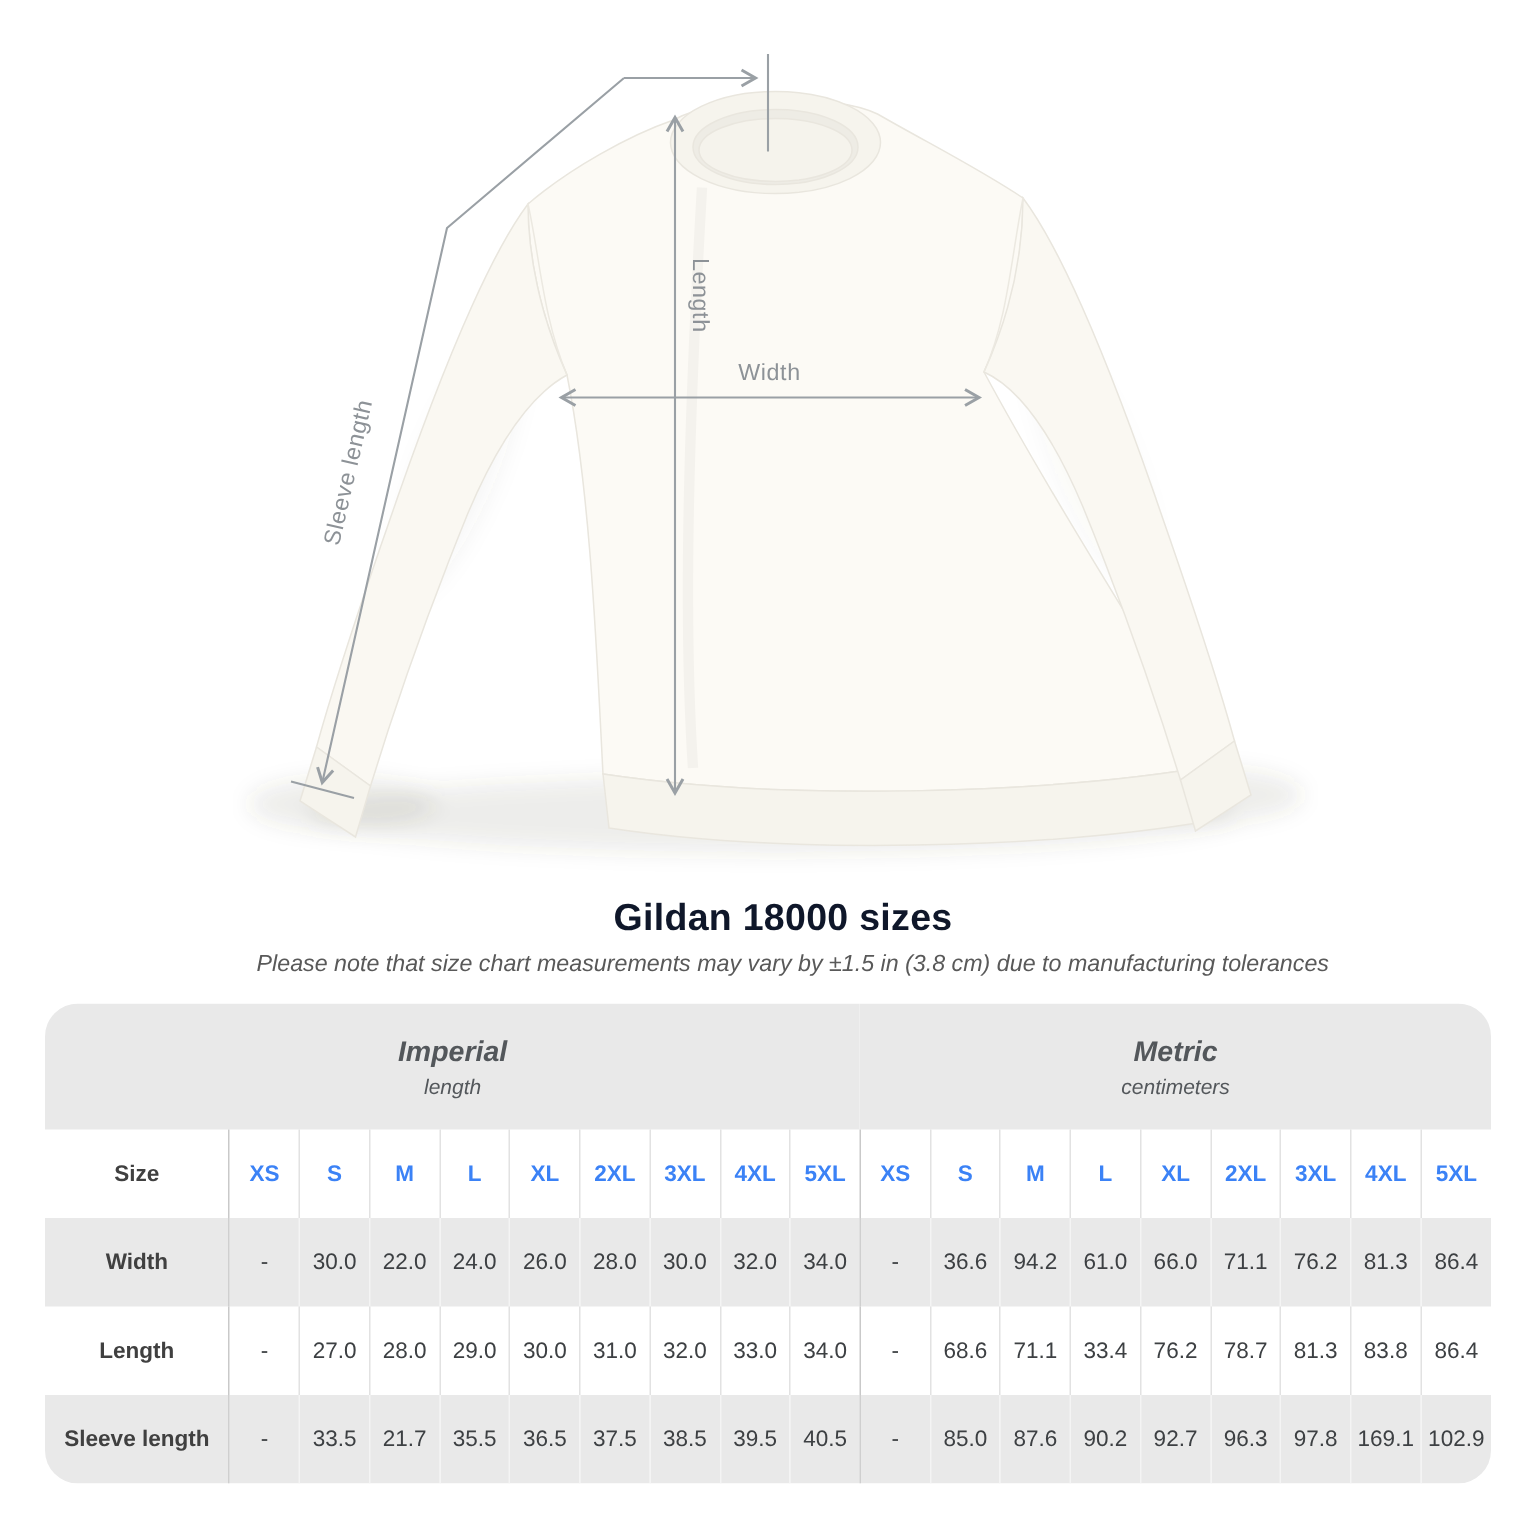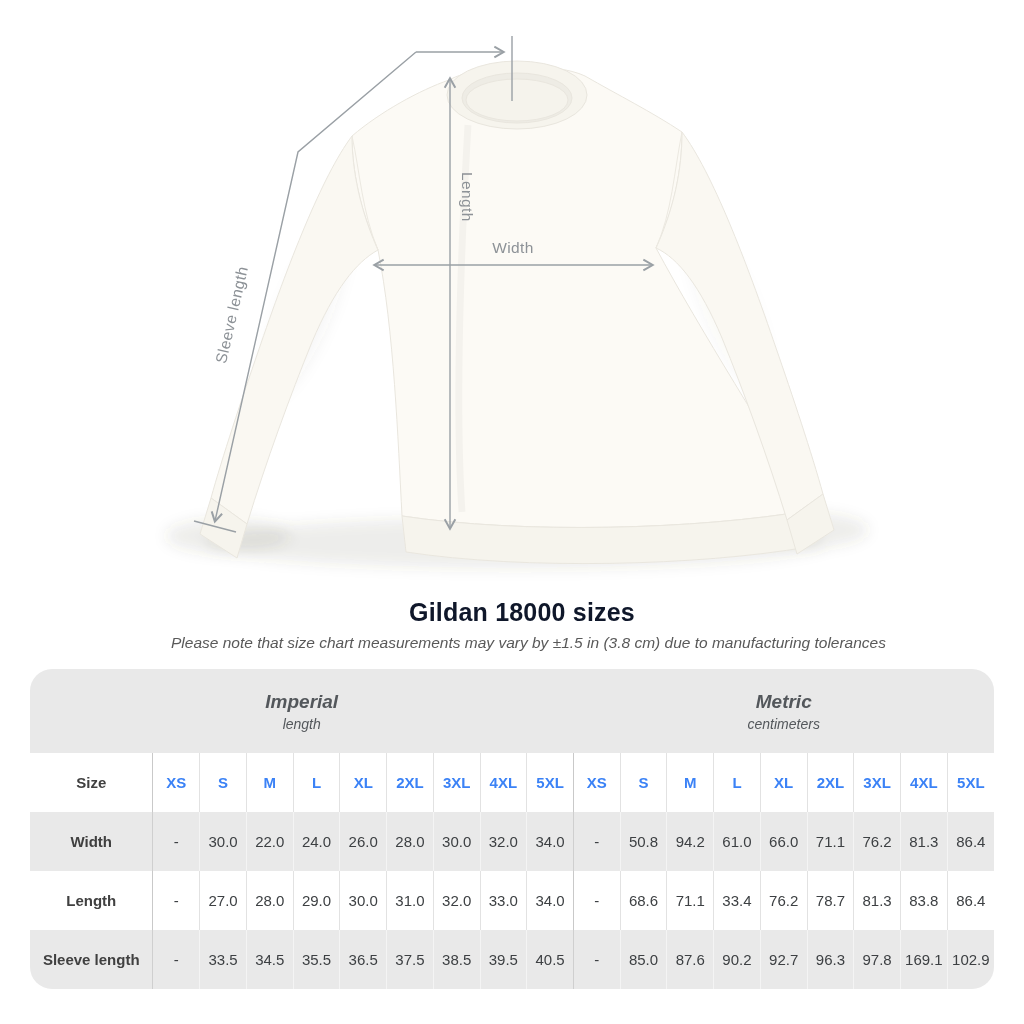--- a/index.html
+++ b/index.html
@@ -155,21 +155,21 @@
         <td class="val group-start">-</td>
             <td class="val">30.0</td>
             <td class="val">22.0</td>
             <td class="val">24.0</td>
             <td class="val">26.0</td>
             <td class="val">28.0</td>
             <td class="val">30.0</td>
             <td class="val">32.0</td>
             <td class="val">34.0</td>
             <td class="val group-start">-</td>
-            <td class="val">50.8</td>
+            <td class="val">36.6</td>
             <td class="val">94.2</td>
             <td class="val">61.0</td>
             <td class="val">66.0</td>
             <td class="val">71.1</td>
             <td class="val">76.2</td>
             <td class="val">81.3</td>
             <td class="val">86.4</td>
           </tr>
         <tr>
           <th class="rowlabel">Length</th>
@@ -189,21 +189,21 @@
             <td class="val">76.2</td>
             <td class="val">78.7</td>
             <td class="val">81.3</td>
             <td class="val">83.8</td>
             <td class="val">86.4</td>
           </tr>
         <tr>
           <th class="rowlabel">Sleeve length</th>
         <td class="val group-start">-</td>
             <td class="val">33.5</td>
-            <td class="val">34.5</td>
+            <td class="val">21.7</td>
             <td class="val">35.5</td>
             <td class="val">36.5</td>
             <td class="val">37.5</td>
             <td class="val">38.5</td>
             <td class="val">39.5</td>
             <td class="val">40.5</td>
             <td class="val group-start">-</td>
             <td class="val">85.0</td>
             <td class="val">87.6</td>
             <td class="val">90.2</td>

